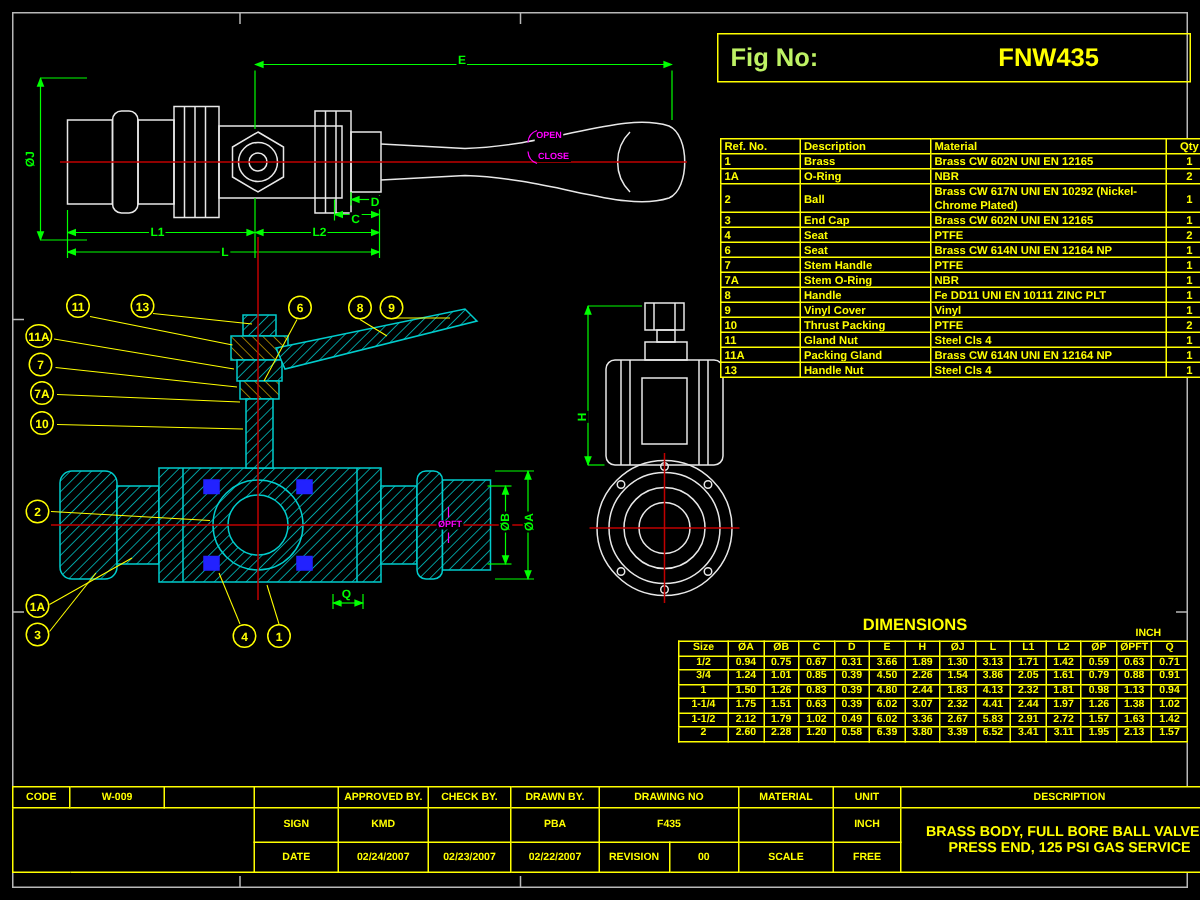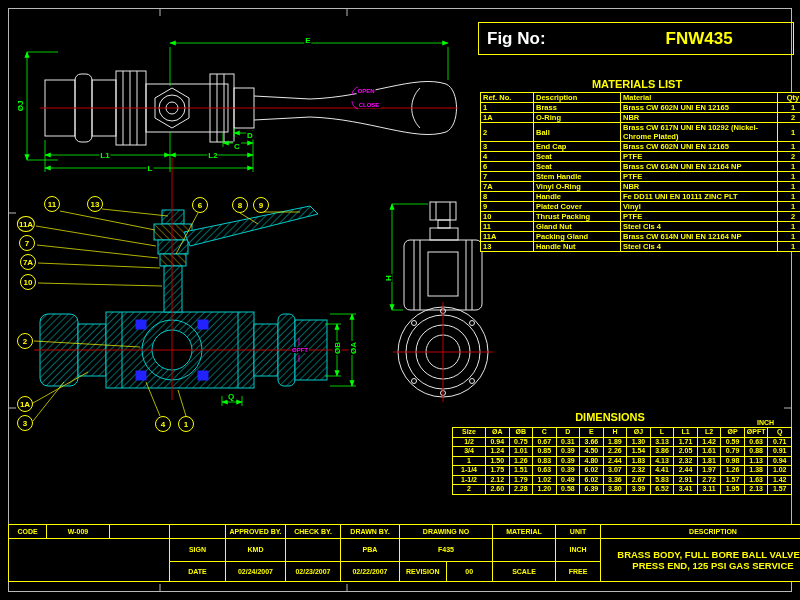--- a/index.html
+++ b/index.html
@@ -4,21 +4,21 @@
 <style>
   html,body{margin:0;padding:0;background:#000;}
   .sheet{position:relative;width:800px;height:600px;background:#000;overflow:hidden;
          font-family:"Liberation Sans",sans-serif;}
   .frame{position:absolute;left:8px;top:8px;width:782px;height:582px;border:1px solid #b8b8b8;}
   svg.art{position:absolute;left:0;top:0;width:800px;height:600px;}
 
   
   .figbox{position:absolute;left:478px;top:22px;width:314px;height:31px;border:1px solid #ffff00;
           display:flex;align-items:center;}
-  .figlabel{color:#ffffff;font-size:17px;font-weight:bold;margin-left:8px;}
+  .figlabel{color:#bef264;font-size:17px;font-weight:bold;margin-left:8px;}
   .figvalue{color:#ffff00;font-size:17px;font-weight:bold;margin-left:120px;}
 
   
   .tbl-title{position:absolute;color:#ffff00;font-weight:bold;font-size:11px;text-align:center;}
   #materials-title{left:480px;top:78px;width:314px;}
   #dimensions-title{left:440px;top:411px;width:340px;}
   .unit-note{position:absolute;left:757px;top:419px;color:#ffff00;font-size:7px;font-weight:bold;}
   table.cad{border-collapse:collapse;table-layout:fixed;position:absolute;background:#000;}
   table.cad th,table.cad td{border:1px solid #ffff00;color:#ffff00;font-weight:bold;
         font-size:7.5px;line-height:9px;padding:0 2px;text-align:left;overflow:hidden;}
@@ -254,21 +254,20 @@
       <div class="dimlabel magenta" style="left: 300px; top: 350px; transform: translate(-50%, -50%);">ØPFT</div>
       <div class="dimlabel magenta" style="left: 366px; top: 91px; transform: translate(-50%, -50%);">OPEN</div>
       <div class="dimlabel magenta" style="left: 369px; top: 105px; transform: translate(-50%, -50%);">CLOSE</div>
     </div>
 
   <div class="figbox">
     <span class="figlabel">Fig No:</span>
     <span class="figvalue">FNW435</span>
   </div>
 
-  <div id="materials-title" class="tbl-title">MATERIALS LIST</div>
   <table id="materials" class="cad">
       <thead>
         <tr>
           <th>Ref. No.</th>
           <th>Description</th>
           <th>Material</th>
           <th>Qty</th>
         </tr>
       </thead>
       <tbody>
@@ -309,33 +308,33 @@
           <td>1</td>
         </tr>
         <tr>
           <td>7</td>
           <td>Stem Handle</td>
           <td>PTFE</td>
           <td>1</td>
         </tr>
         <tr>
           <td>7A</td>
-          <td>Vinyl O-Ring</td>
+          <td>Stem O-Ring</td>
           <td>NBR</td>
           <td>1</td>
         </tr>
         <tr>
           <td>8</td>
           <td>Handle</td>
           <td>Fe DD11 UNI EN 10111 ZINC PLT</td>
           <td>1</td>
         </tr>
         <tr>
           <td>9</td>
-          <td>Plated Cover</td>
+          <td>Vinyl Cover</td>
           <td>Vinyl</td>
           <td>1</td>
         </tr>
         <tr>
           <td>10</td>
           <td>Thrust Packing</td>
           <td>PTFE</td>
           <td>2</td>
         </tr>
         <tr>

